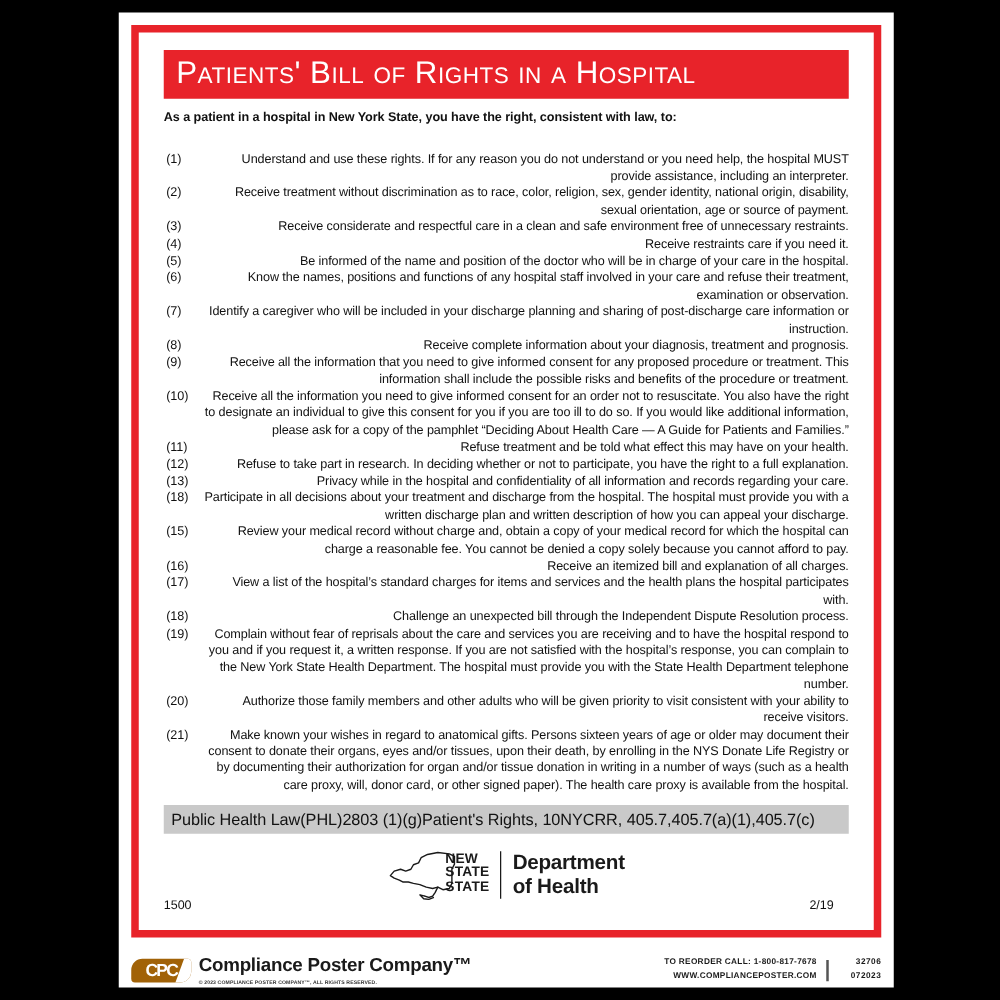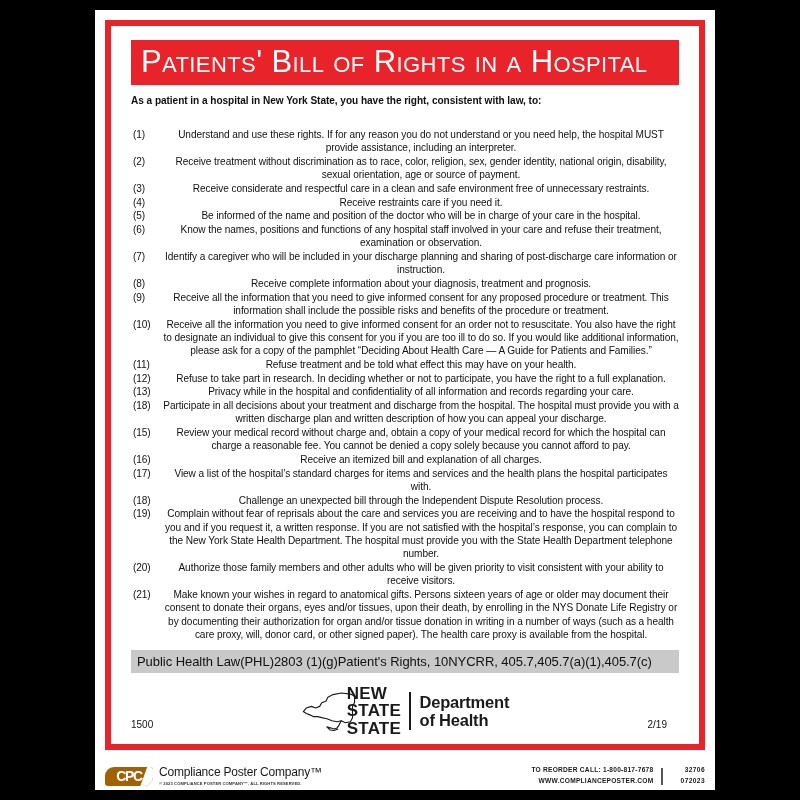--- a/index.html
+++ b/index.html
@@ -59,21 +59,21 @@
   
   .title-banner {
     background: #e8232a;
     padding: 5px 10px 7px 10px;
     margin-bottom: 9px;
   }
   .title-banner h1 {
     margin: 0;
     color: #ffffff;
     font-family: "Liberation Sans", sans-serif;
-    font-size: 31px;
+    font-size: 25px;
     font-weight: 400;
     font-variant: small-caps;
     letter-spacing: 0.4px;
     line-height: 1.08;
     white-space: nowrap;
   }
 
   
   .intro {
     font-size: 10.1px;
@@ -99,21 +99,21 @@
     margin-bottom: 0.3px;
   }
   .right-num {
     flex: 0 0 32px;
     text-align: left;
     padding-left: 2px;
     box-sizing: border-box;
   }
   .right-text {
     flex: 1 1 auto;
-    text-align: center;
+    text-align: right;
   }
 
   
   .citation {
     margin-top: 9px;
     background: #c9c9c9;
     font-size: 13px;
     color: #111111;
     padding: 3.5px 6px 4px 6px;
     letter-spacing: -0.05px;
@@ -129,21 +129,21 @@
   .nys-logo {
     display: flex;
     align-items: center;
   }
   .nys-map {
     width: 62px;
     height: 40px;
     flex: 0 0 62px;
   }
   .nys-words {
-    font-size: 17px;
+    font-size: 11px;
     font-weight: bold;
     line-height: 1.02;
     color: #1a1a1a;
     letter-spacing: 0.2px;
     margin-left: -16px;
     margin-top: -1px;
   }
   .nys-divider {
     width: 1.5px;
     height: 38px;
@@ -211,22 +211,22 @@
     top: -4px;
     width: 12px;
     height: 28px;
     background: #ffffff;
     transform: rotate(20deg);
   }
   .cpc-text {
     margin-left: 6px;
   }
   .cpc-name {
-    font-size: 12px;
-    font-weight: normal;
+    font-size: 15px;
+    font-weight: bold;
     color: #1a1a1a;
     letter-spacing: -0.2px;
     line-height: 1.1;
   }
   .cpc-copy {
     font-size: 4.1px;
     font-weight: bold;
     color: #333333;
     letter-spacing: 0.1px;
     margin-top: 1.5px;

